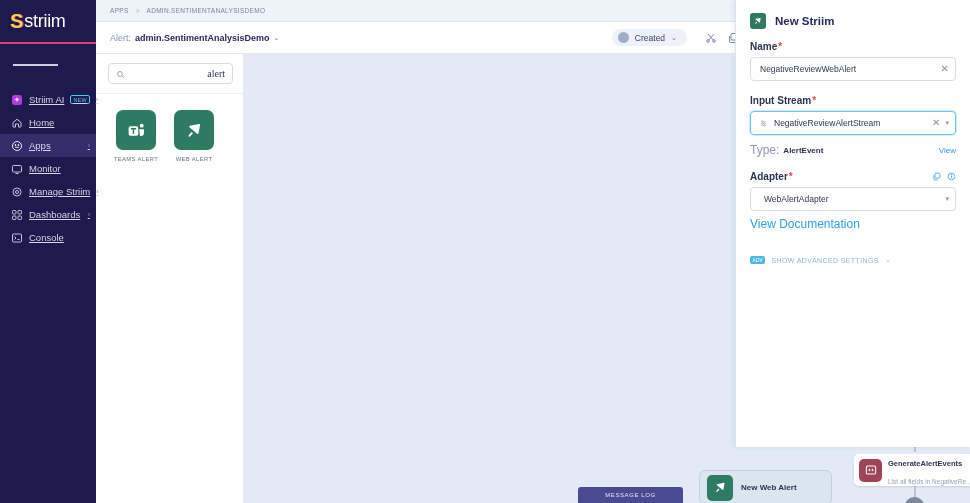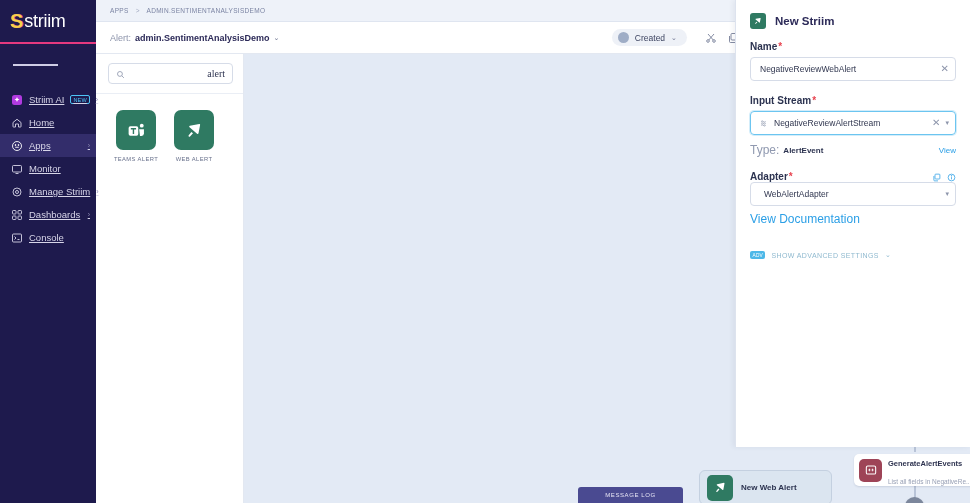--- a/index.html
+++ b/index.html
@@ -188,21 +188,21 @@
     display: flex; align-items: center; padding: 0 6px 0 9px; gap: 5px;
   }
   .input.focus { border-color: #6cc5f0; box-shadow: 0 0 0 1px rgba(108,197,240,.3); }
   .input-val { font-size: 8.5px; color: #30364f; flex: 1; white-space: nowrap; overflow: hidden; text-overflow: ellipsis; }
   .x-btn { font-size: 10px; color: #8d95ab; cursor: pointer; line-height: 1; }
   .caret { font-size: 7px; color: #8d95ab; }
   .typerow { display: flex; align-items: center; margin: -6px 0 14px 0; }
   .type-k { font-size: 12px; color: #9099b0; }
   .type-v { font-size: 8px; color: #2c3350; font-weight: bold; margin-left: 4px; }
   .view-link { margin-left: auto; font-size: 8px; color: #2b9fe6; cursor: pointer; }
-  .lblrow { display: flex; align-items: flex-end; }
+  .lblrow { display: flex; align-items: center; margin-bottom: 5px; }
   .lbl-icons { margin-left: auto; display: flex; gap: 6px; align-items: center; }
   .mini-ico { width: 9px; height: 9px; color: #2b9fe6; display:flex; }
   .doclink { font-size: 12px; color: #2b9fe6; margin-top: 6px; display: inline-block; cursor: pointer; }
   .advrow { display: flex; align-items: center; gap: 6px; margin-top: 24px; cursor: pointer; }
   .adv-badge { font-size: 4.8px; color: #fff; background: #4db8e8; border-radius: 2px; padding: 1.5px 2.5px; letter-spacing: .2px; }
   .adv-txt { font-size: 7px; color: #8fb9cf; letter-spacing: .4px; }
   .adv-caret { font-size: 7px; color: #8fb9cf; }
 
   .panel-foot {
     position: absolute; right: 0; bottom: 0; width: 235px; height: 56px;

